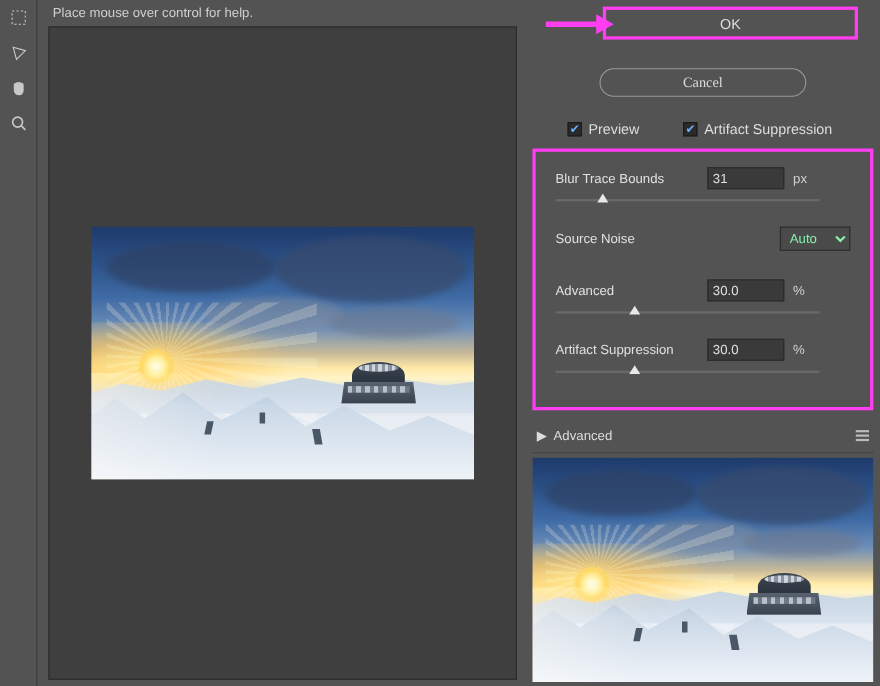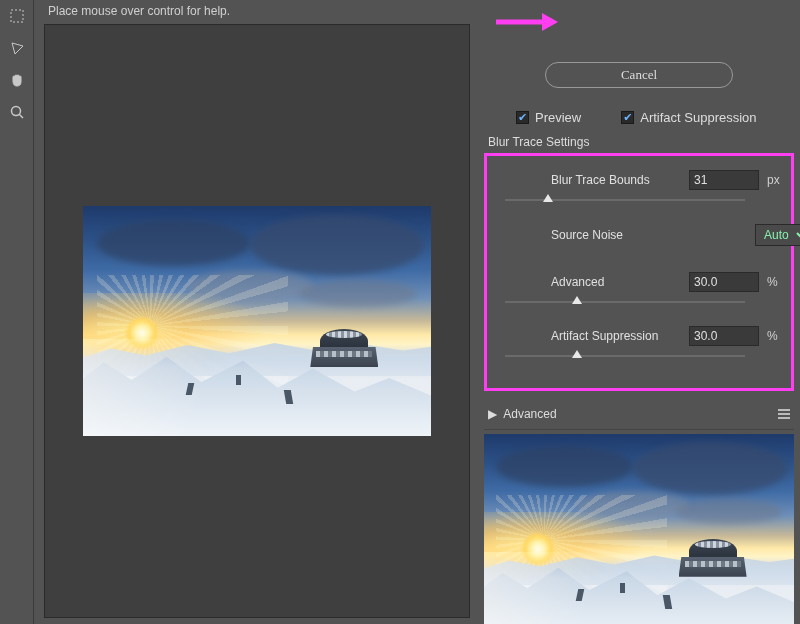--- a/index.html
+++ b/index.html
@@ -15,21 +15,21 @@
   .btn { border-radius: 14px; width: 188px; height: 26px; display: flex; align-items: center; justify-content: center; font-size: 13px; cursor: pointer; font-family: Liberation Serif, serif; }
   .btn-cancel { border: 1px solid #999; color: #ddd; margin-top: 18px; }
   .ok-highlight { position: absolute; left: 70px; top: 6px; width: 232px; height: 30px; border: 3px solid #ff3ef1; background: transparent; display: flex; align-items: center; justify-content: center; font-size: 13px; color: #ddd; }
   .arrow { position: absolute; left: 18px; top: 13px; width: 62px; height: 18px; }
   .checks-row { display: flex; gap: 40px; margin: 22px 0 10px 38px; align-items: center; }
   .check { display: flex; align-items: center; gap: 6px; font-size: 13px; color: #ddd; }
   .check-box { width: 13px; height: 13px; background: #2a2a2a; border: 1px solid #1a1a1a; display: flex; align-items: center; justify-content: center; color: #6db4ff; font-size: 11px; }
   .section-label { font-size: 12px; color: #ddd; margin: 6px 0 4px 10px; }
   .settings-box { margin: 0 6px; border: 3px solid #ff3ef1; padding: 14px 18px 24px 18px; background: #535353; }
   .ctrl-row { display: flex; align-items: center; margin-bottom: 4px; gap: 8px; }
-  .ctrl-row .label { flex: 0 0 130px; font-size: 12px; color: #e0e0e0; margin-left: 46px; }
+  .ctrl-row .label { flex: 0 0 130px; font-size: 12px; color: #e0e0e0; }
   .ctrl-row input[type=text] { width: 70px; background: #3a3a3a; border: 1px solid #2a2a2a; color: #e0e0e0; font-size: 12px; padding: 2px 4px; }
   .ctrl-row .unit { font-size: 12px; color: #d0d0d0; width: 20px; }
   .ctrl-row select { width: 70px; background: #4a4a4a; border: 1px solid #2a2a2a; color: #86efac; font-size: 12px; padding: 2px 4px; }
   .slider { position: relative; height: 14px; margin: 0 0 16px 0; width: 240px; }
   .slider-track { position: absolute; left: 0; right: 0; top: 5px; height: 2px; background: #6a6a6a; }
   .slider-thumb { position: absolute; top: 0; width: 0; height: 0; border-left: 5px solid transparent; border-right: 5px solid transparent; border-bottom: 8px solid #e8e8e8; transform: translateX(-5px); }
   .advanced-row { display: flex; align-items: center; margin: 16px 10px 8px 10px; gap: 6px; font-size: 12px; color: #ddd; }
   .advanced-row .spacer { flex: 1; }
   .detail-panel { margin: 0 6px; }
   .detail-img { width: 310px; height: 204px; position: relative; overflow: hidden; margin-top: 4px; }
@@ -111,37 +111,37 @@
       </div>
   </div>
 </div>
 
 <div class="right-panel">
 
   <svg class="arrow" viewBox="0 0 62 18">
     <line x1="0" y1="9" x2="48" y2="9" stroke="#ff3ef1" stroke-width="5"></line>
     <polygon points="46,0 62,9 46,18" fill="#ff3ef1"></polygon>
   </svg>
+  <div class="ok-highlight">OK</div>
 
   <div class="btn-row" style="margin-top:44px;">
     <div class="btn btn-cancel">Cancel</div>
   </div>
 
   <div class="checks-row">
     <div class="check">
       <div class="check-box">✔</div>
       <span>Preview</span>
     </div>
     <div class="check">
       <div class="check-box">✔</div>
       <span>Artifact Suppression</span>
     </div>
   </div>
 
-  <div class="section-label">Blur Trace Settings</div>
 
   <div class="settings-box">
     <div class="ctrl-row">
       <div class="label">Blur Trace Bounds</div>
       <input type="text" value="31" style="">
       <div class="unit">px</div>
     </div>
     <div class="slider">
         <div class="slider-track"></div>
         <div class="slider-thumb" style="left:18%"></div>

